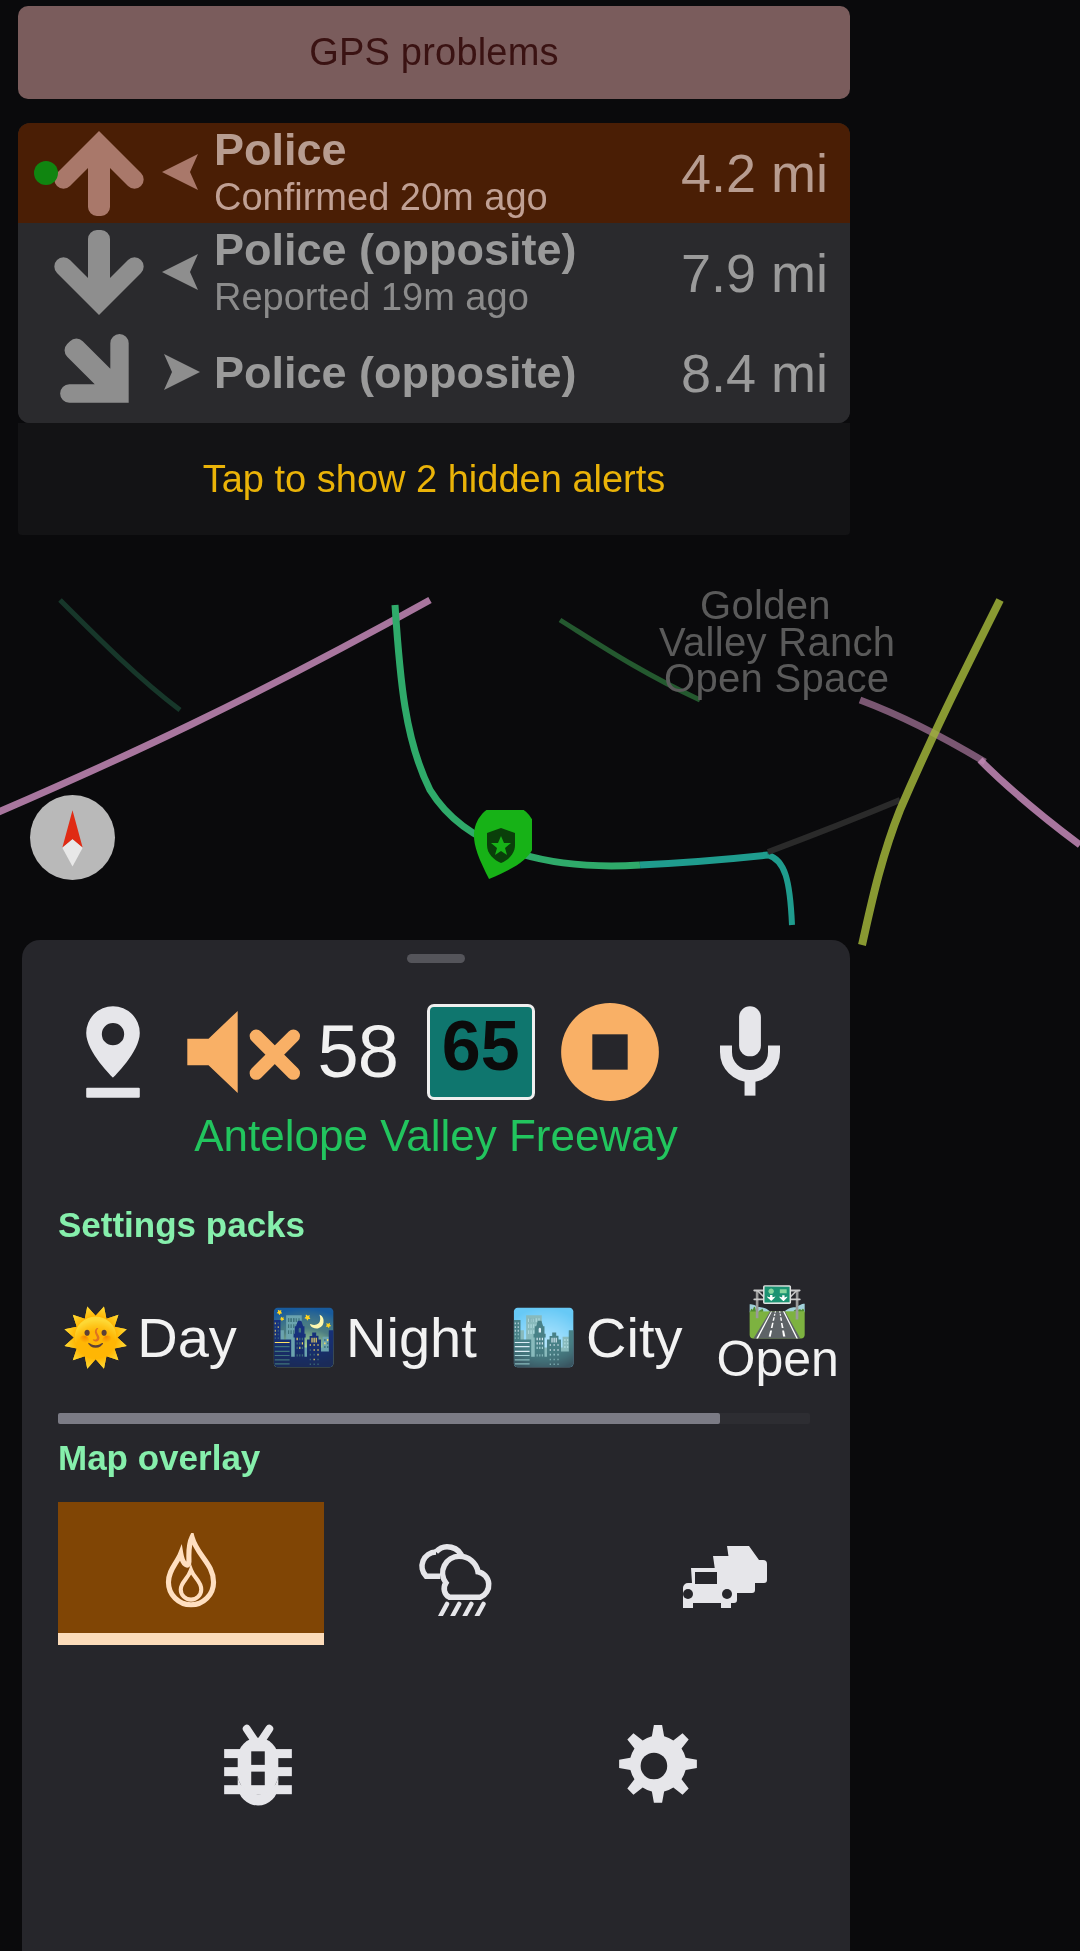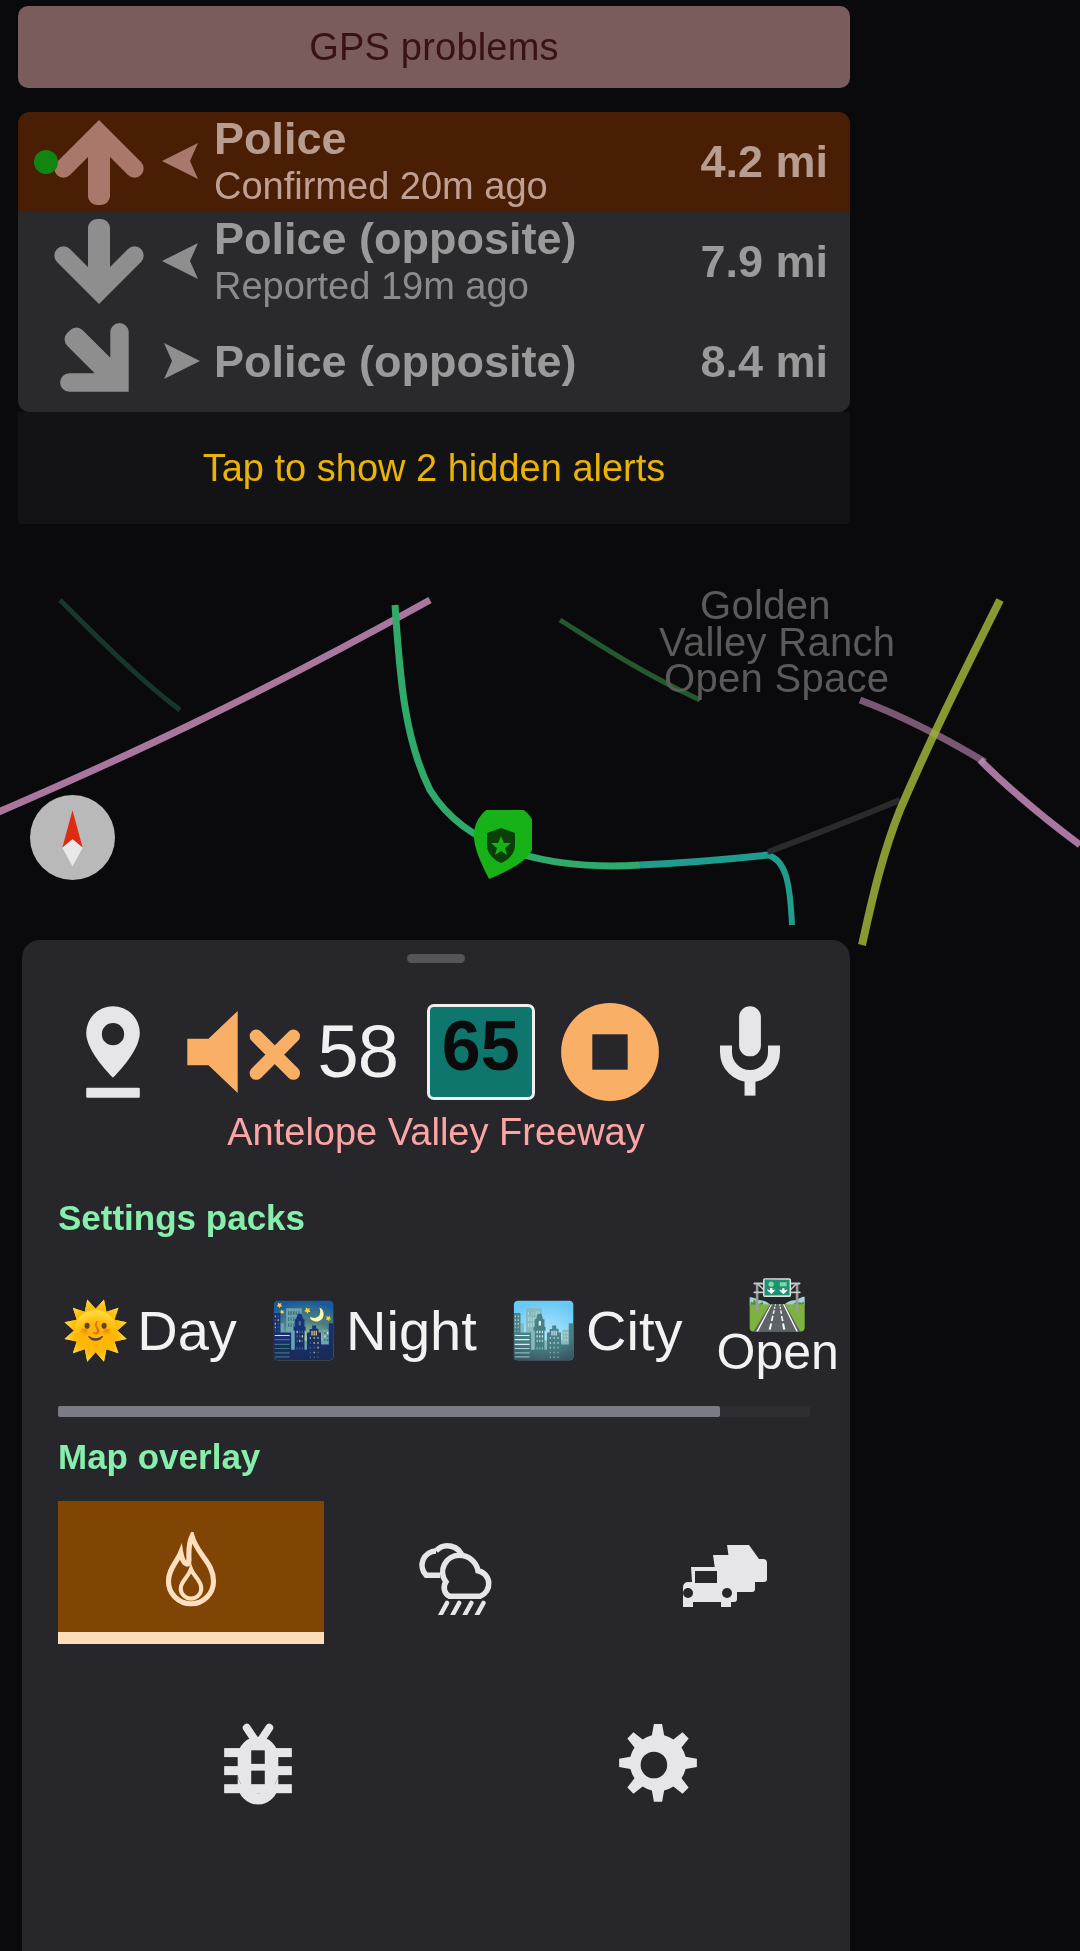--- a/index.html
+++ b/index.html
@@ -48,21 +48,21 @@
   }
 
   
   #alert-stack {
     position: absolute;
     left: 18px;
     top: 6px;
     width: 832px;
   }
   #gps-banner {
-    height: 82px;
+    height: 93px;
     border-radius: 10px;
     background: #7a5c5c;
     display: flex;
     align-items: center;
     justify-content: center;
     color: #3a1212;
     font-size: 38px;
     letter-spacing: .2px;
   }
   #alert-list {
@@ -122,22 +122,22 @@
   .alert-row.highlight .alert-title { color: #b79c90; }
   .alert-sub {
     font-size: 38px;
     line-height: 1.15;
     color: #8b8b8b;
     margin-top: 2px;
     white-space: nowrap;
   }
   .alert-row.highlight .alert-sub { color: #c0a094; }
   .alert-dist {
-    font-size: 45px;
-    font-weight: bold;
+    font-size: 54px;
+    font-weight: normal;
     color: #9a9a9a;
     white-space: nowrap;
     margin-left: 14px;
   }
   .alert-row.highlight .alert-dist { color: #b79c90; }
   #hidden-alerts {
     height: 112px;
     background: #131315;
     display: flex;
     align-items: center;
@@ -195,22 +195,22 @@
     font-size: 70px;
     font-weight: bold;
     border-radius: 7px;
     padding: 3px 12px 14px;
     margin-left: 20px;
     line-height: 1.04;
     border: 3px solid #efefef;
   }
   #road-name {
     text-align: center;
-    color: #fca5a5;
-    font-size: 38px;
+    color: #22c55e;
+    font-size: 44px;
     margin-top: -12px;
   }
 
   
   .section-title {
     color: #86efac;
     font-size: 35px;
     font-weight: bold;
     padding-left: 36px;
   }
@@ -254,21 +254,21 @@
   #packs-scrollbar-thumb {
     position: absolute;
     left: 0; top: 0;
     height: 11px;
     width: 88%;
     background: #7b7b85;
     border-radius: 2px;
   }
 
   
-  #overlay-title { margin-top: 20px; }
+  #overlay-title { margin-top: 14px; }
   #overlay-row {
     display: flex;
     margin-top: 24px;
     padding-left: 36px;
   }
   .overlay-item {
     width: 266px;
     height: 143px;
     display: flex;
     align-items: center;

